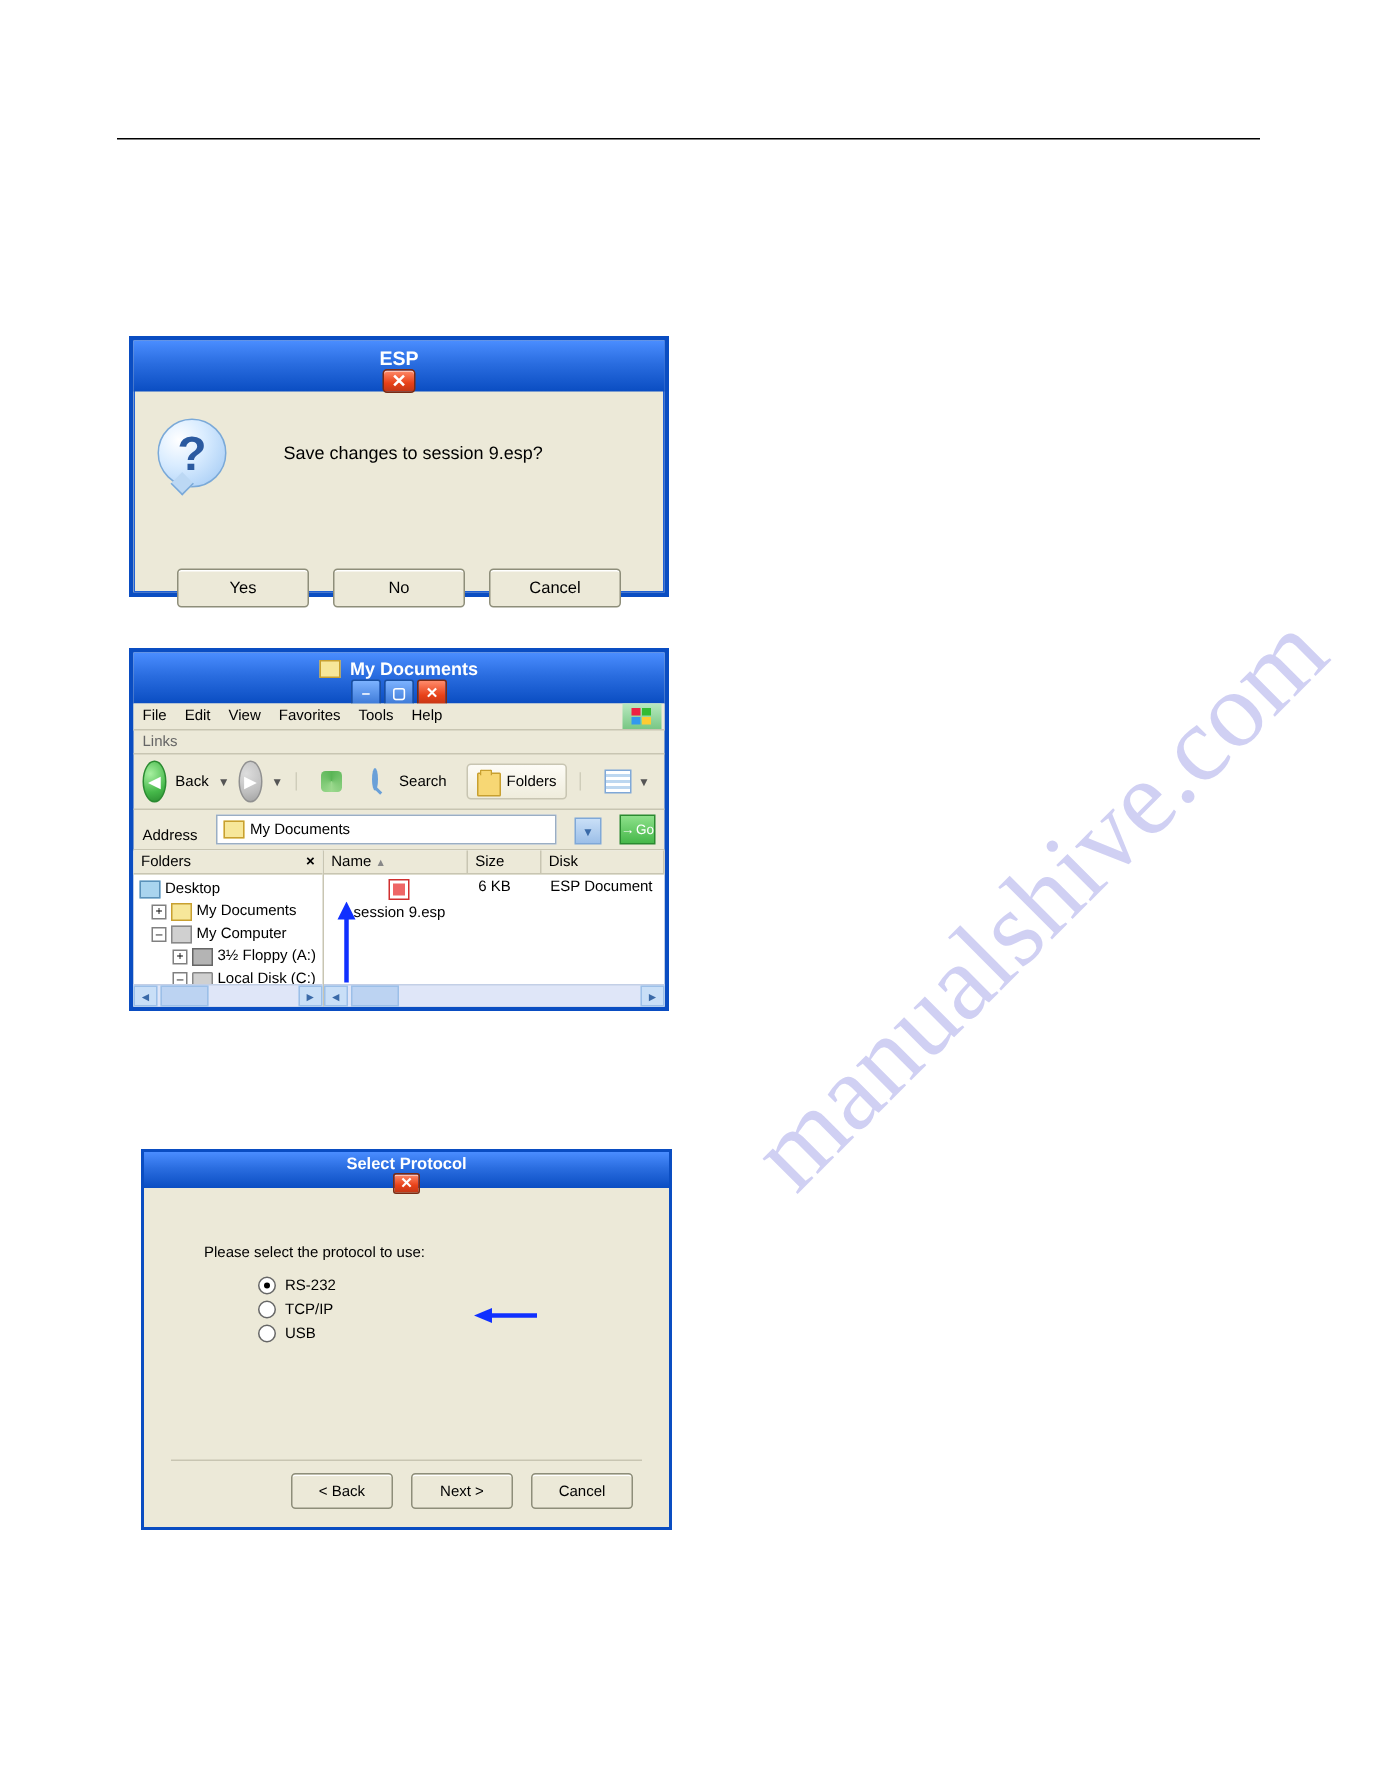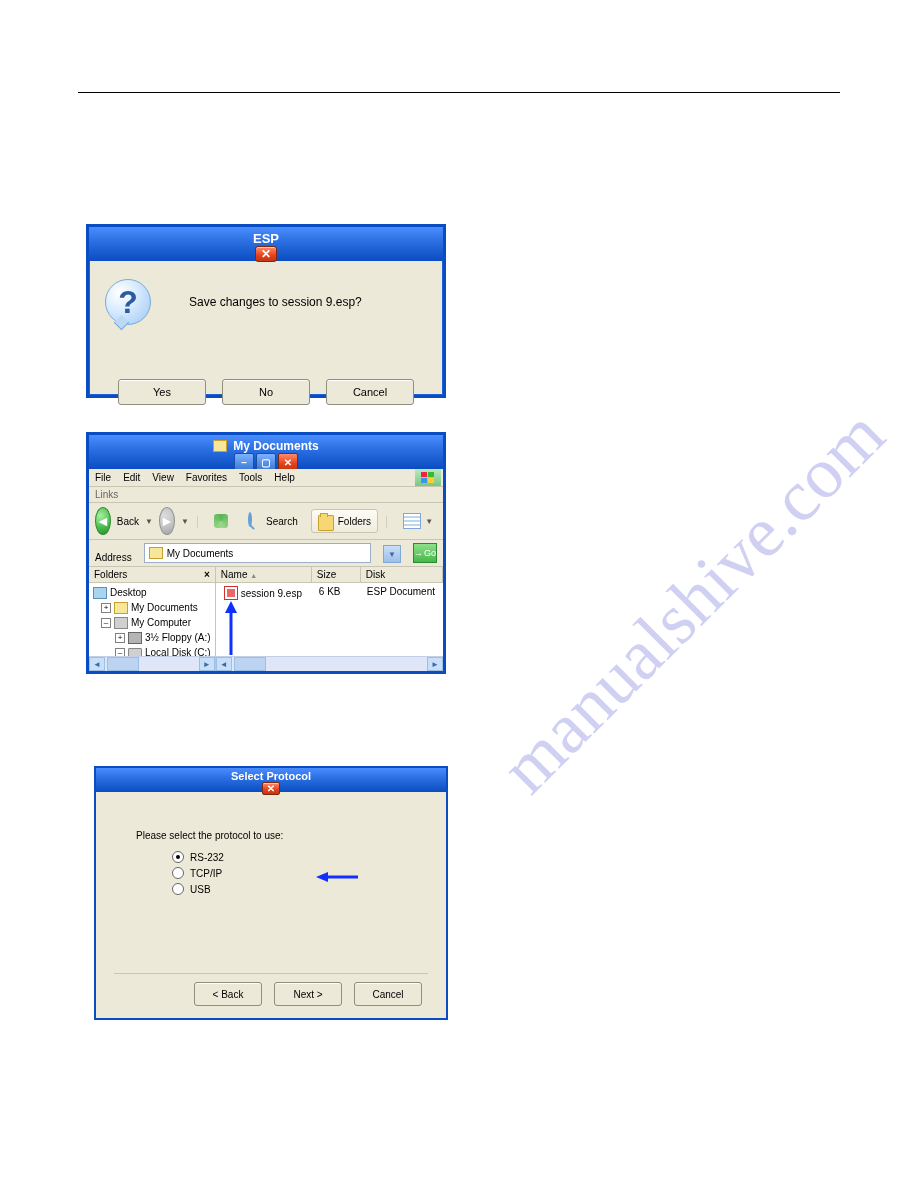--- a/index.html
+++ b/index.html
@@ -291,21 +291,21 @@
       </div>
     </div>
     <div class="list-pane">
       <div class="list-hdr">
         <div style="width:85px;"><span>Name</span> <span style="font-size:7px;color:#888;">▲</span></div>
         <div style="width:38px;">Size</div>
         <div style="flex:1;">Disk</div>
       </div>
       <div class="list-body">
         <div class="file-row">
-          <div style="width:85px; display:flex; gap:3px; align-items:center;">
+          <div style="width:85px; display:flex; gap:3px; align-items:center;flex-direction:column;">
               <span class="ico-esp"></span>
               <span>session 9.esp</span>
             </div>
           <div style="width:38px;">6 KB</div>
           <div style="flex:1;">ESP Document</div>
         </div>
         <svg class="blue-up-arrow arrow-g" width="18" height="56">
           <line x1="9" y1="54" x2="9" y2="6" stroke="#1030ff" stroke-width="3"></line>
           <polygon points="9,0 3,12 15,12" fill="#1030ff"></polygon>
         </svg>

